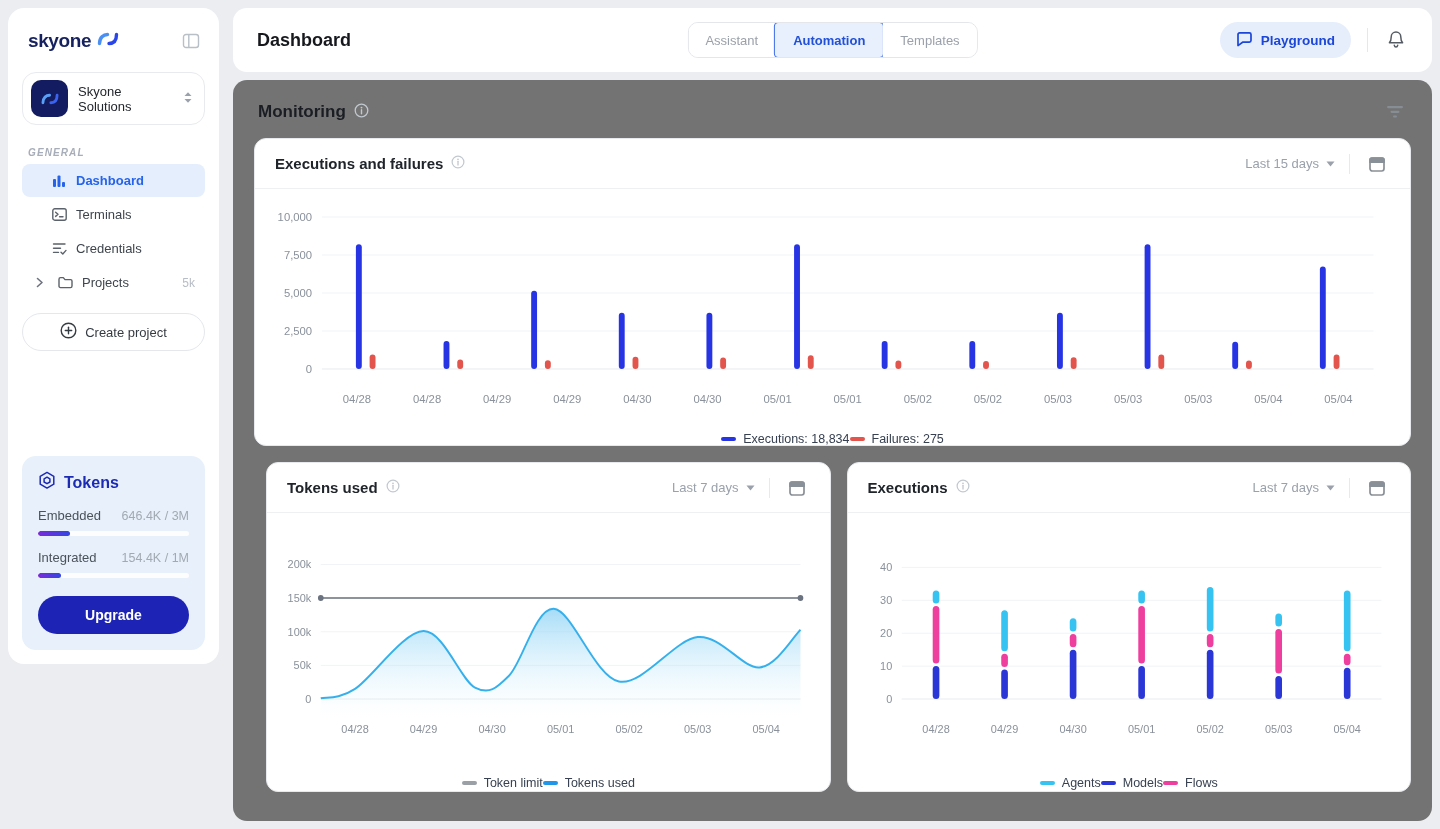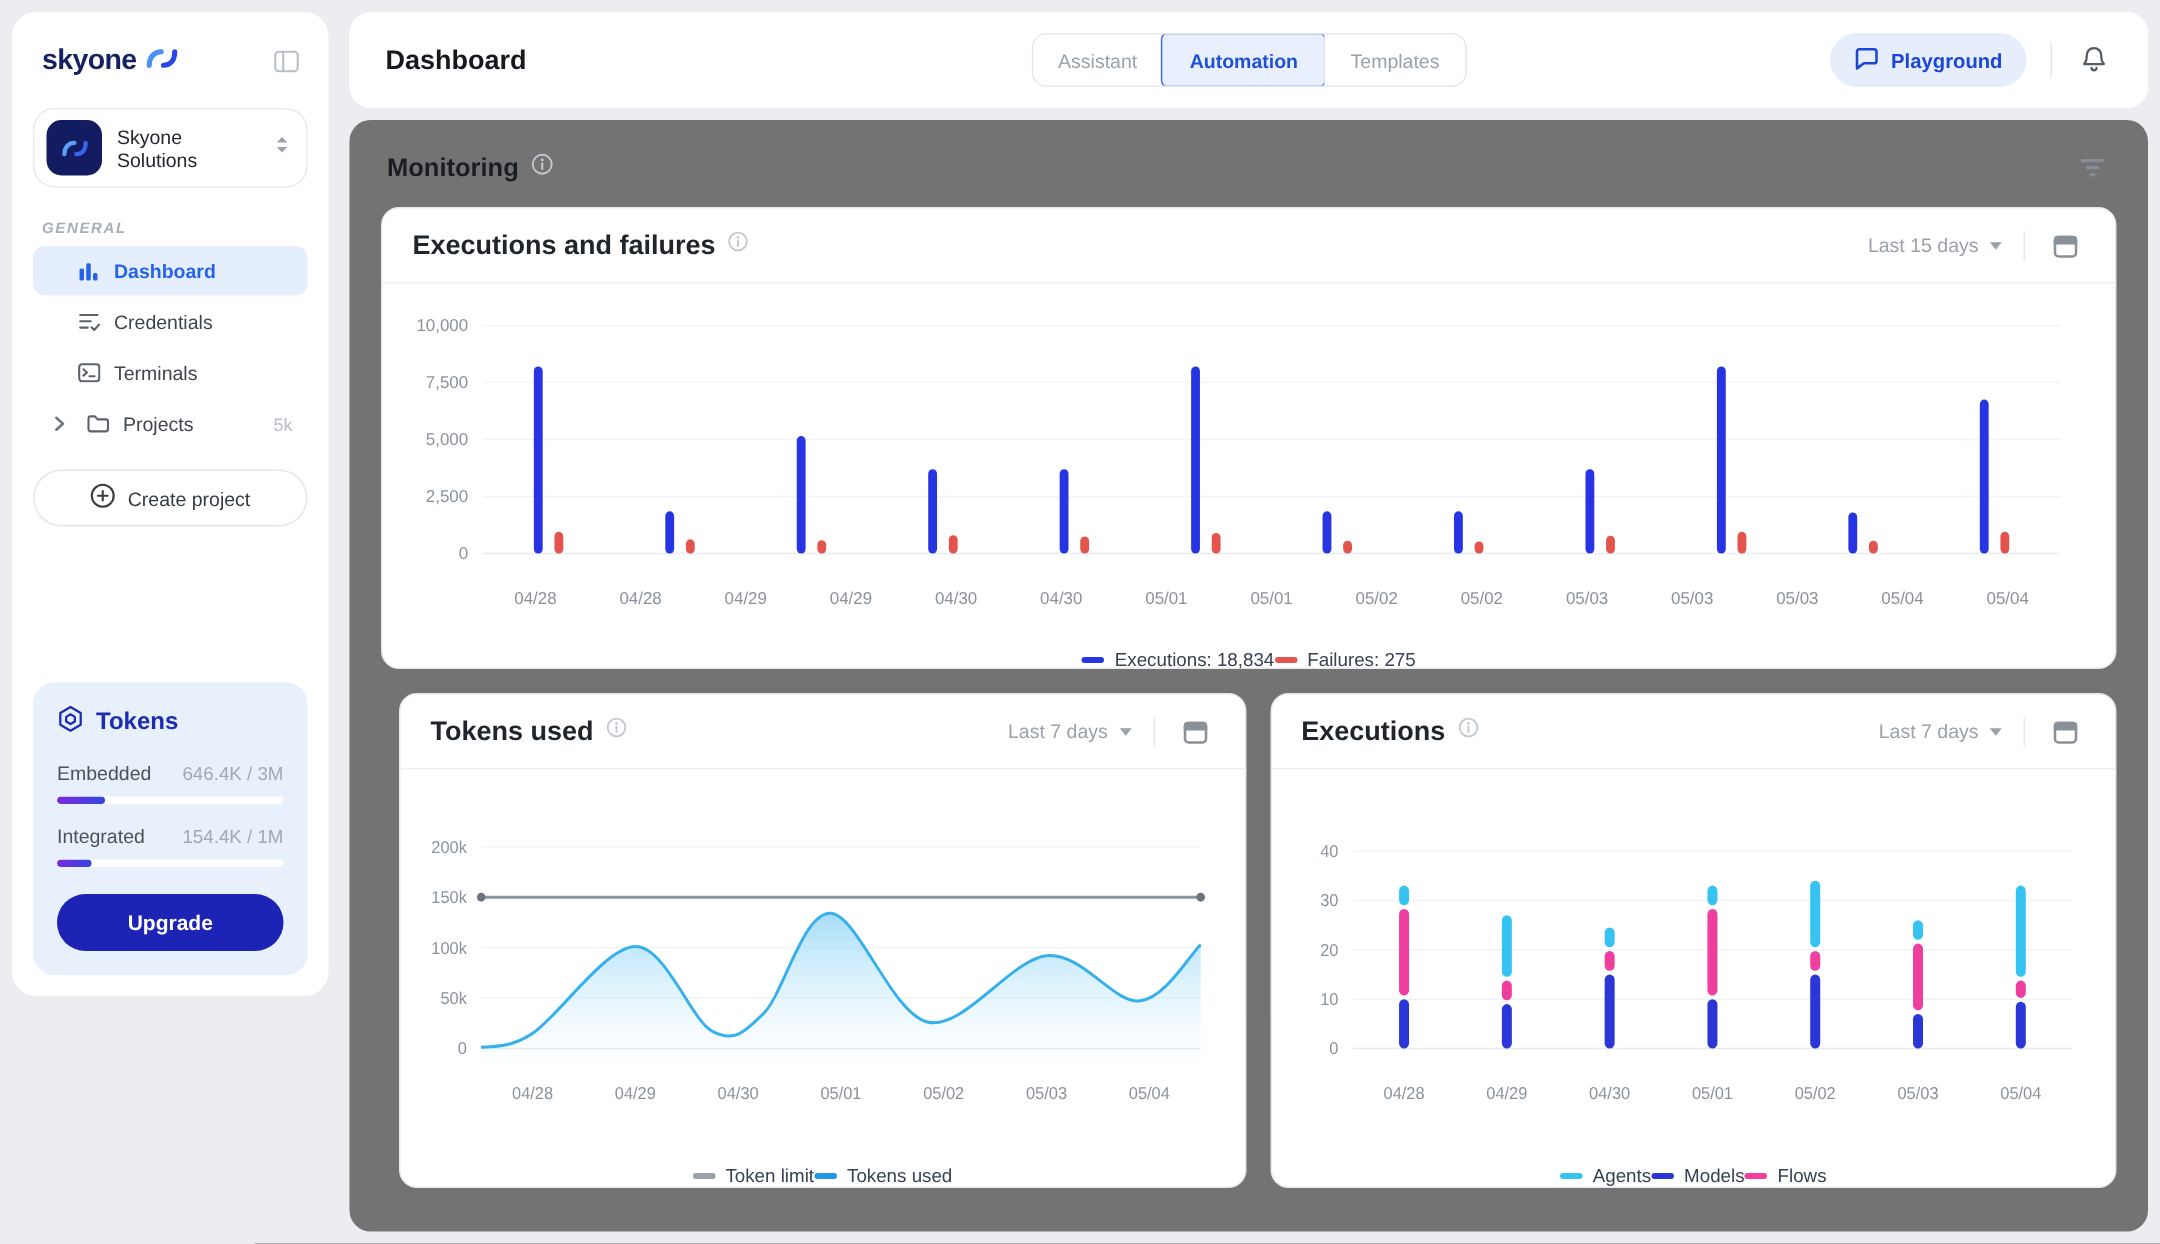--- a/index.html
+++ b/index.html
@@ -47,21 +47,21 @@
   .monitoring-card { position:absolute; left:233px; top:80px; width:1199px; height:741px; background:#737373; border-radius:14px; padding:20px 21px; }
   .mon-title-row { display:flex; align-items:center; padding:0 4px; }
   .mon-title { font-size:17px; font-weight:700; color:#1a1e24; margin-right:8px; }
   .filter-btn { margin-left:auto; width:24px; height:24px; display:flex; align-items:center; justify-content:center; cursor:pointer; }
 
   .chart-card { border:1px solid #e7e9ec; border-radius:12px; background:#fff; }
   .chart-card.big { margin-top:14px; height:308px; }
   .charts-row { display:flex; gap:16px; margin-top:16px;padding-left:12px; }
   .charts-row .chart-card { flex:1; height:330px; }
   .cc-header { height:50px; display:flex; align-items:center; padding:0 20px; border-bottom:1px solid #eef0f2; }
-  .cc-title { font-size:18px; font-weight:700; color:#20252c; margin-right:8px; }
+  .cc-title { font-size:15px; font-weight:700; color:#20252c; margin-right:8px; }
   .cc-right { margin-left:auto; display:flex; align-items:center; gap:8px; }
   .range-select { display:flex; align-items:center; gap:7px; font-size:13px; color:#9aa1ab; cursor:pointer; }
   .cc-div { width:1px; height:20px; background:#e7e9ec; margin:0 6px; }
   .cal-btn { width:26px; height:26px; display:flex; align-items:center; justify-content:center; cursor:pointer; color:#8a9097; }
   .chart-body { padding:8px 10px 0; }
   .legend { display:flex; justify-content:center; align-items:center; height:32px; }
   .legend-item { display:flex; align-items:center; gap:7px; font-size:12.5px; color:#374151; }
   .legend-dash { width:15px; height:3.5px; border-radius:2px; }
 
   svg text { font-family:"Liberation Sans", sans-serif; }
@@ -112,39 +112,39 @@
         <rect x="1" y="5" width="3" height="8" rx="1"></rect>
         <rect x="5.5" y="1.5" width="3" height="11.5" rx="1"></rect>
         <rect x="10" y="8" width="3" height="5" rx="1"></rect>
       </svg>
     </span>
     <span>Dashboard</span>
   </div>
 
   <div class="menu-item">
     <span class="mi-icon">
+      <svg width="15" height="13" viewBox="0 0 15 13" fill="none" stroke="currentColor" stroke-width="1.4">
+        <rect x="0.8" y="0.8" width="13.4" height="11.4" rx="2"></rect>
+        <path d="M3.6 4.2 L6 6.3 L3.6 8.4" stroke-linecap="round" stroke-linejoin="round"></path>
+        <line x1="7.6" y1="8.8" x2="11" y2="8.8" stroke-linecap="round"></line>
+      </svg>
+    </span>
+    <span>Terminals</span>
+  </div>
+
+  <div class="menu-item">
+    <span class="mi-icon">
       <svg width="15" height="13" viewBox="0 0 15 13" fill="none" stroke="currentColor" stroke-width="1.4" stroke-linecap="round" stroke-linejoin="round">
         <line x1="1.5" y1="2" x2="13" y2="2"></line>
         <line x1="1.5" y1="6.2" x2="8.5" y2="6.2"></line>
         <line x1="1.5" y1="10.4" x2="6.5" y2="10.4"></line>
         <path d="M9 10.2 L10.8 12 L14 8.4"></path>
       </svg>
     </span>
     <span>Credentials</span>
-  </div>
-
-  <div class="menu-item">
-    <span class="mi-icon">
-      <svg width="15" height="13" viewBox="0 0 15 13" fill="none" stroke="currentColor" stroke-width="1.4">
-        <rect x="0.8" y="0.8" width="13.4" height="11.4" rx="2"></rect>
-        <path d="M3.6 4.2 L6 6.3 L3.6 8.4" stroke-linecap="round" stroke-linejoin="round"></path>
-        <line x1="7.6" y1="8.8" x2="11" y2="8.8" stroke-linecap="round"></line>
-      </svg>
-    </span>
-    <span>Terminals</span>
   </div>
 
   <div class="menu-item with-chevron">
     <span class="mi-icon">
       <svg width="8" height="11" viewBox="0 0 8 11" fill="none" stroke="#6b7280" stroke-width="1.6" stroke-linecap="round" stroke-linejoin="round">
         <path d="M1.5 1.5 L6 5.5 L1.5 9.5"></path>
       </svg>
     </span>
     <span class="mi-icon">
       <svg width="15" height="13" viewBox="0 0 15 13" fill="none" stroke="currentColor" stroke-width="1.4" stroke-linejoin="round">

